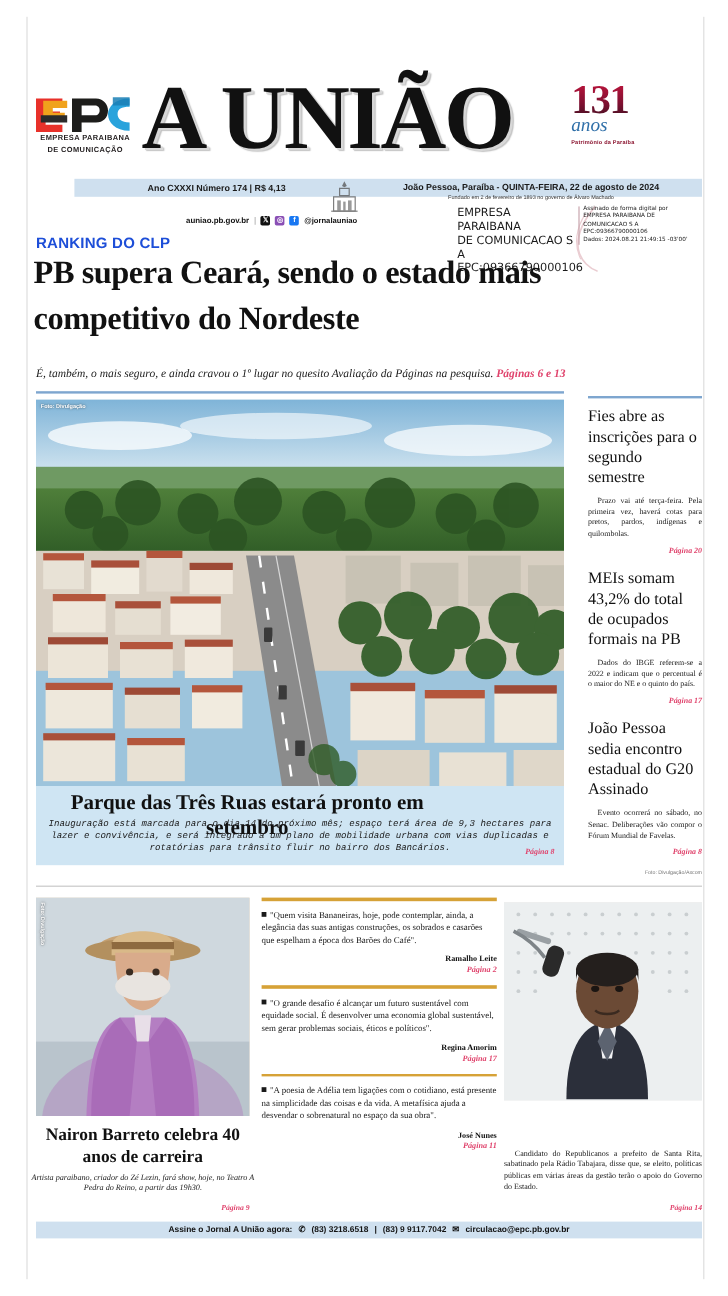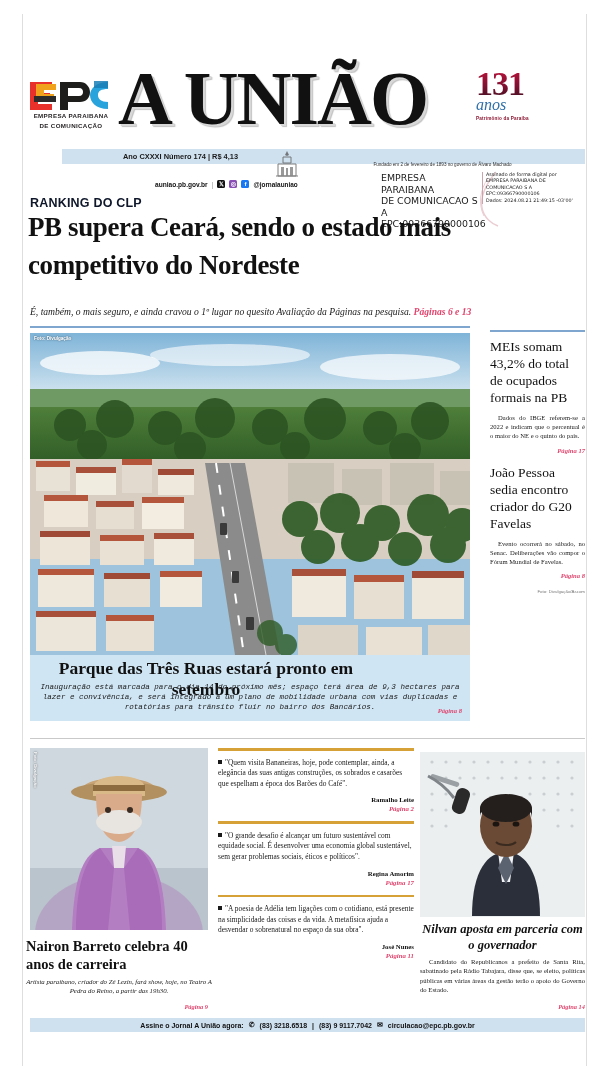--- a/index.html
+++ b/index.html
@@ -41,21 +41,21 @@
   .sic.ig{background:#8a4fb5;}
   .sic.fb{background:#1877f2;}
   .handle{font-size:6.4px;color:#111;font-weight:600;}
 
   
   .sig{position:absolute;left:381px;top:172px;width:100px;font-size:9.4px;line-height:11.5px;color:#1a1a1a;font-family:"DejaVu Sans",sans-serif;}
   .sigbox{position:absolute;left:482px;top:172px;width:103px;font-size:4.8px;line-height:6.4px;color:#1a1a1a;font-family:"DejaVu Sans",sans-serif;border-left:1px solid #c9a6ae;padding-left:3px;}
   .sig-swirl{position:absolute;left:466px;top:170px;width:44px;height:58px;opacity:.35;}
 
   
-  .kicker{position:absolute;left:30px;top:196px;font-size:12.5px;font-weight:600;letter-spacing:.2px;color:#0f172a;font-family:"Liberation Sans",sans-serif;text-align:center;}
+  .kicker{position:absolute;left:30px;top:196px;font-size:12.5px;font-weight:600;letter-spacing:.2px;color:#1d4ed8;font-family:"Liberation Sans",sans-serif;text-align:center;}
   .headline{position:absolute;left:28px;top:208px;width:470px;
     font-family:"Liberation Serif",serif;font-weight:700;font-size:27px;line-height:38px;color:#111;letter-spacing:-.4px;}
   .subhead{position:absolute;left:30px;top:306px;width:470px;
     font-family:"Liberation Serif",serif;font-style:italic;font-size:9.6px;color:#1a1a1a;}
   .subhead .pg{color:#e0446d;font-weight:700;}
   .rule-blue{position:absolute;left:30px;top:326px;width:440px;height:2px;background:#7ea6cf;}
 
   
   .hero{position:absolute;left:30px;top:333px;width:440px;height:322px;overflow:hidden;background:#9dc4dc;}
   .hero svg{display:block;}
@@ -76,21 +76,21 @@
   .side-t{font-family:"Liberation Serif",serif;font-size:6.6px;line-height:9.2px;color:#1a1a1a;text-align:justify;margin-top:7px;text-indent:8px;}
   .side-p{font-family:"Liberation Serif",serif;font-style:italic;font-size:6.6px;color:#e0446d;text-align:right;margin-top:6px;font-weight:700;}
   .side-credit{font-size:4.4px;color:#777;text-align:right;margin-top:4px;}
 
   
   .bot-rule{position:absolute;left:30px;top:738px;width:555px;height:1px;background:#c9c9c9;}
 
   
   .bl-photo{position:absolute;left:30px;top:748px;width:178px;height:182px;overflow:hidden;background:#d8cfc4;}
   .bl-credit{position:absolute;left:33px;top:752px;font-size:4.4px;color:#fff;font-weight:700;writing-mode:vertical-rl;text-shadow:0 0 2px rgba(0,0,0,.7);}
-  .bl-h{position:absolute;left:26px;top:938px;width:186px;text-align:left;
+  .bl-h{position:absolute;left:26px;top:938px;width:186px;text-align:center;
      font-family:"Liberation Serif",serif;font-weight:700;font-size:14.5px;line-height:17.5px;color:#111;}
   .bl-t{position:absolute;left:26px;top:977px;width:186px;text-align:center;
      font-family:"Liberation Serif",serif;font-style:italic;font-size:6.8px;line-height:9.4px;color:#1a1a1a;}
   .bl-p{position:absolute;left:26px;top:1003px;width:182px;text-align:right;
      font-family:"Liberation Serif",serif;font-style:italic;font-size:6.4px;color:#e0446d;font-weight:700;}
 
   
   .q-col{position:absolute;left:218px;top:748px;width:196px;}
   .q-rule{width:196px;height:2.5px;background:#d6a237;margin-bottom:7px;}
   .q-block{margin-bottom:9px;}
@@ -142,20 +142,21 @@
   </div>
 
   <div class="anniv">
     <div class="anniv-num">131</div>
     <div class="anniv-sub">anos</div>
     <div class="anniv-foot">Patrimônio da Paraíba</div>
   </div>
 
   <div class="dateline"></div>
   <div class="dl-left">Ano CXXXI Número 174  |  R$ 4,13</div>
+  <div class="dl-right">João Pessoa, Paraíba - QUINTA-FEIRA, 22 de agosto de 2024</div>
   <div class="dl-found">Fundado em 2 de fevereiro de 1893 no governo de Álvaro Machado</div>
 
   <svg class="church" viewBox="0 0 30 30">
     <path d="M15 2 L17 6 L15 7 L13 6 Z" fill="#555"></path>
     <path d="M11 8 L19 8 L19 14 L11 14 Z" fill="none" stroke="#555" stroke-width="1"></path>
     <path d="M6 15 L24 15 L24 27 L6 27 Z" fill="none" stroke="#555" stroke-width="1"></path>
     <path d="M9 18 L12 18 L12 27 L9 27 Z" fill="#777"></path>
     <path d="M18 18 L21 18 L21 27 L18 27 Z" fill="#777"></path>
     <path d="M14 19 L16 19 L16 27 L14 27 Z" fill="#777"></path>
     <path d="M4 27 L26 27" stroke="#555" stroke-width="1"></path>
@@ -305,29 +306,34 @@
   <div class="hero-credit">Foto: Divulgação</div>
 
   <div class="hero-cap"></div>
   <div class="hero-cap-h">Parque das Três Ruas estará pronto em setembro</div>
   <div class="hero-cap-t">Inauguração está marcada para o dia 14 do próximo mês; espaço terá área de 9,3 hectares para lazer e convivência, e será integrado a um plano de mobilidade urbana com vias duplicadas e rotatórias para trânsito fluir no bairro dos Bancários.</div>
   <div class="hero-cap-p">Página 8</div>
 
   <div class="side">
     <div class="side-rule"></div>
 
+    <div class="side-item">
+      <div class="side-h">Fies abre as inscrições para o segundo semestre</div>
+      <div class="side-t">Prazo vai até terça-feira. Pela primeira vez, haverá cotas para pretos, pardos, indígenas e quilombolas.</div>
+      <div class="side-p">Página 20</div>
+    </div>
 
     <div class="side-item">
       <div class="side-h">MEIs somam 43,2% do total de ocupados formais na PB</div>
       <div class="side-t">Dados do IBGE referem-se a 2022 e indicam que o percentual é o maior do NE e o quinto do país.</div>
       <div class="side-p">Página 17</div>
     </div>
 
     <div class="side-item">
-      <div class="side-h">João Pessoa sedia encontro criador do G20 Favelas</div>
+      <div class="side-h">João Pessoa sedia encontro estadual do G20 Assinado</div>
       <div class="side-t">Evento ocorrerá no sábado, no Senac. Deliberações vão compor o Fórum Mundial de Favelas.</div>
       <div class="side-p">Página 8</div>
     </div>
 
     <div class="side-credit">Foto: Divulgação/Ascom</div>
   </div>
 
   <div class="bot-rule"></div>
 
   <div class="bl-photo">
@@ -438,21 +444,20 @@
       <path d="M86 100 L78 116 L86 132 L94 116 Z" fill="#5c6370"></path>
       <ellipse cx="86" cy="74" rx="26" ry="31" fill="#6b4a35"></ellipse>
       <path d="M60 66 C60 42 112 42 112 66 L112 58 C112 38 60 38 60 58 Z" fill="#1e1b1a"></path>
       <ellipse cx="86" cy="56" rx="26" ry="14" fill="#241f1d"></ellipse>
       <ellipse cx="76" cy="72" rx="3.4" ry="2.6" fill="#1b1512"></ellipse>
       <ellipse cx="96" cy="72" rx="3.4" ry="2.6" fill="#1b1512"></ellipse>
       <path d="M76 90 C80 94 92 94 96 90" stroke="#3a2a20" stroke-width="2" fill="none"></path>
     </svg>
   </div>
   <div class="br-credit"></div>
-  <div class="br-h">Nilvan aposta em parceria com o governador</div>
   <div class="br-t">Candidato do Republicanos a prefeito de Santa Rita, sabatinado pela Rádio Tabajara, disse que, se eleito, políticas públicas em várias áreas da gestão terão o apoio do Governo do Estado.</div>
   <div class="br-p">Página 14</div>
 
   <div class="foot">
     <span>Assine o Jornal A União agora:</span>
     <span class="ic">✆</span>
     <span>(83) 3218.6518</span>
     <span>|</span>
     <span>(83) 9 9117.7042</span>
     <span class="ic">✉</span>

